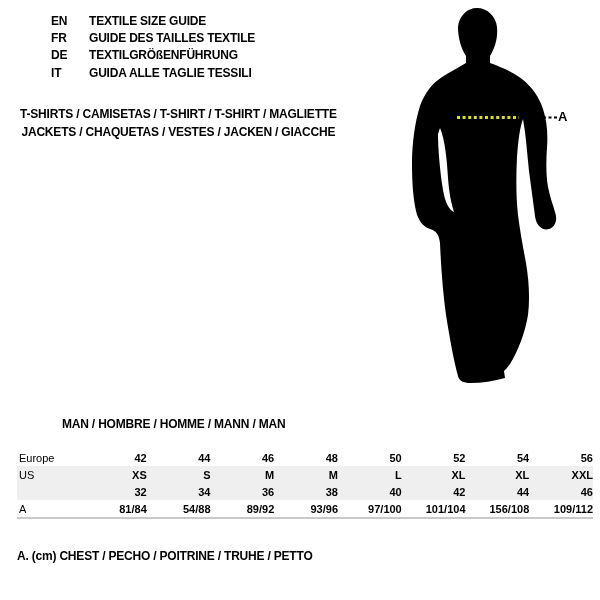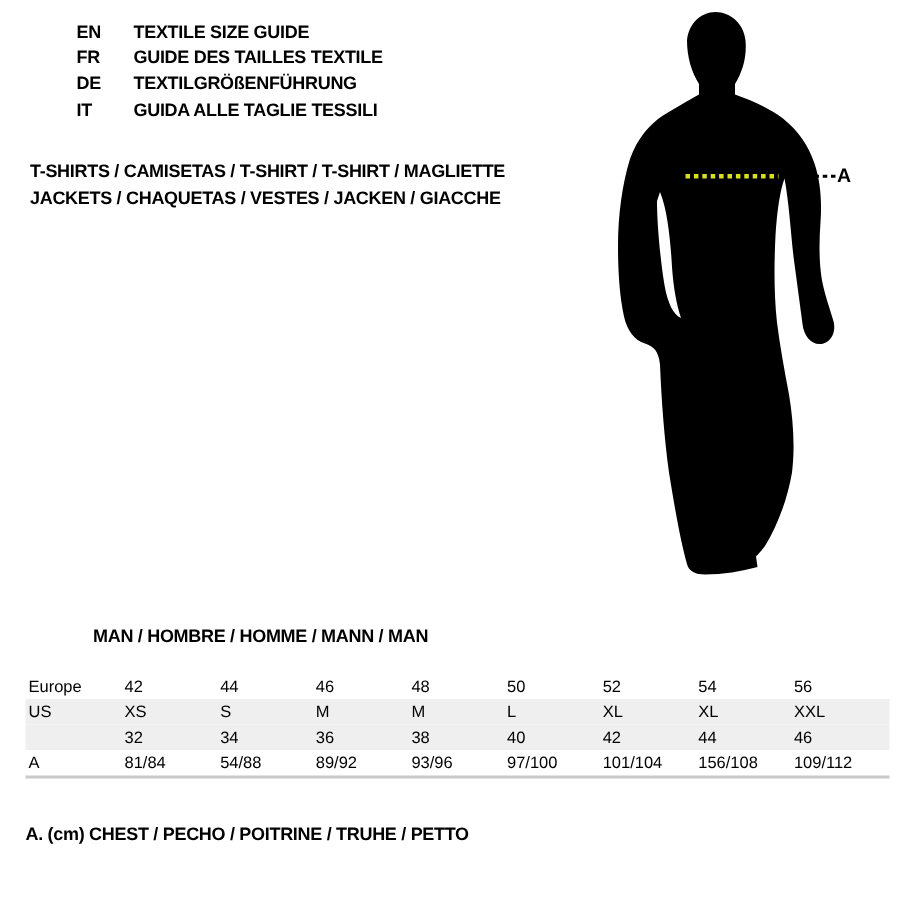--- a/index.html
+++ b/index.html
@@ -9,34 +9,34 @@
     background:#ffffff;
     font-family:"Liberation Sans", sans-serif;
     color:#000;
     overflow:hidden;
   }
   .lang-block { position:absolute; left:20px; top:12px; }
   .lang-row { display:flex; height:17.3px; align-items:center;
     font-weight:700; font-size:12px; letter-spacing:-0.2px;padding-left:31px; }
   .lang-code { width:38px; }
   .category-block { position:absolute; left:20px; top:106px;
-    font-weight:700; font-size:12px; line-height:17.5px; letter-spacing:-0.2px; }
+    font-weight:700; font-size:12px; line-height:17.5px; letter-spacing:-0.2px;text-align:center; }
   .figure-svg { position:absolute; left:0; top:0; }
   .measure-label { position:absolute; left:558px; top:109px;
     font-size:13px; font-weight:600; }
   .section-title { position:absolute; left:17px; top:417px;
     font-size:12px; font-weight:700; letter-spacing:-0.2px;padding-left:45px; }
   .size-table { position:absolute; left:17px; top:449px; width:576px;
     font-size:11px; border-bottom:2px solid #c9c9c9; }
   .t-header { background:#c6c6c6; height:14px; line-height:14px; padding-left:4px;
     color:#111; }
   .t-row { display:flex; height:17px; align-items:center; }
   .t-row.shaded { background:#efefef; }
   .t-label { width:66px; padding-left:2px; }
-  .t-cell { width:63.75px; text-align:left; }
+  .t-cell { width:63.75px; text-align:right;font-weight:bold; }
   .footnote { position:absolute; left:17px; top:549px;
     font-size:12px; font-weight:700; letter-spacing:-0.2px; }
 </style>
 </head>
 <body>
 
 <div class="lang-block">
   <div class="lang-row">
     <span class="lang-code">EN</span>
     <span>TEXTILE SIZE GUIDE</span>

